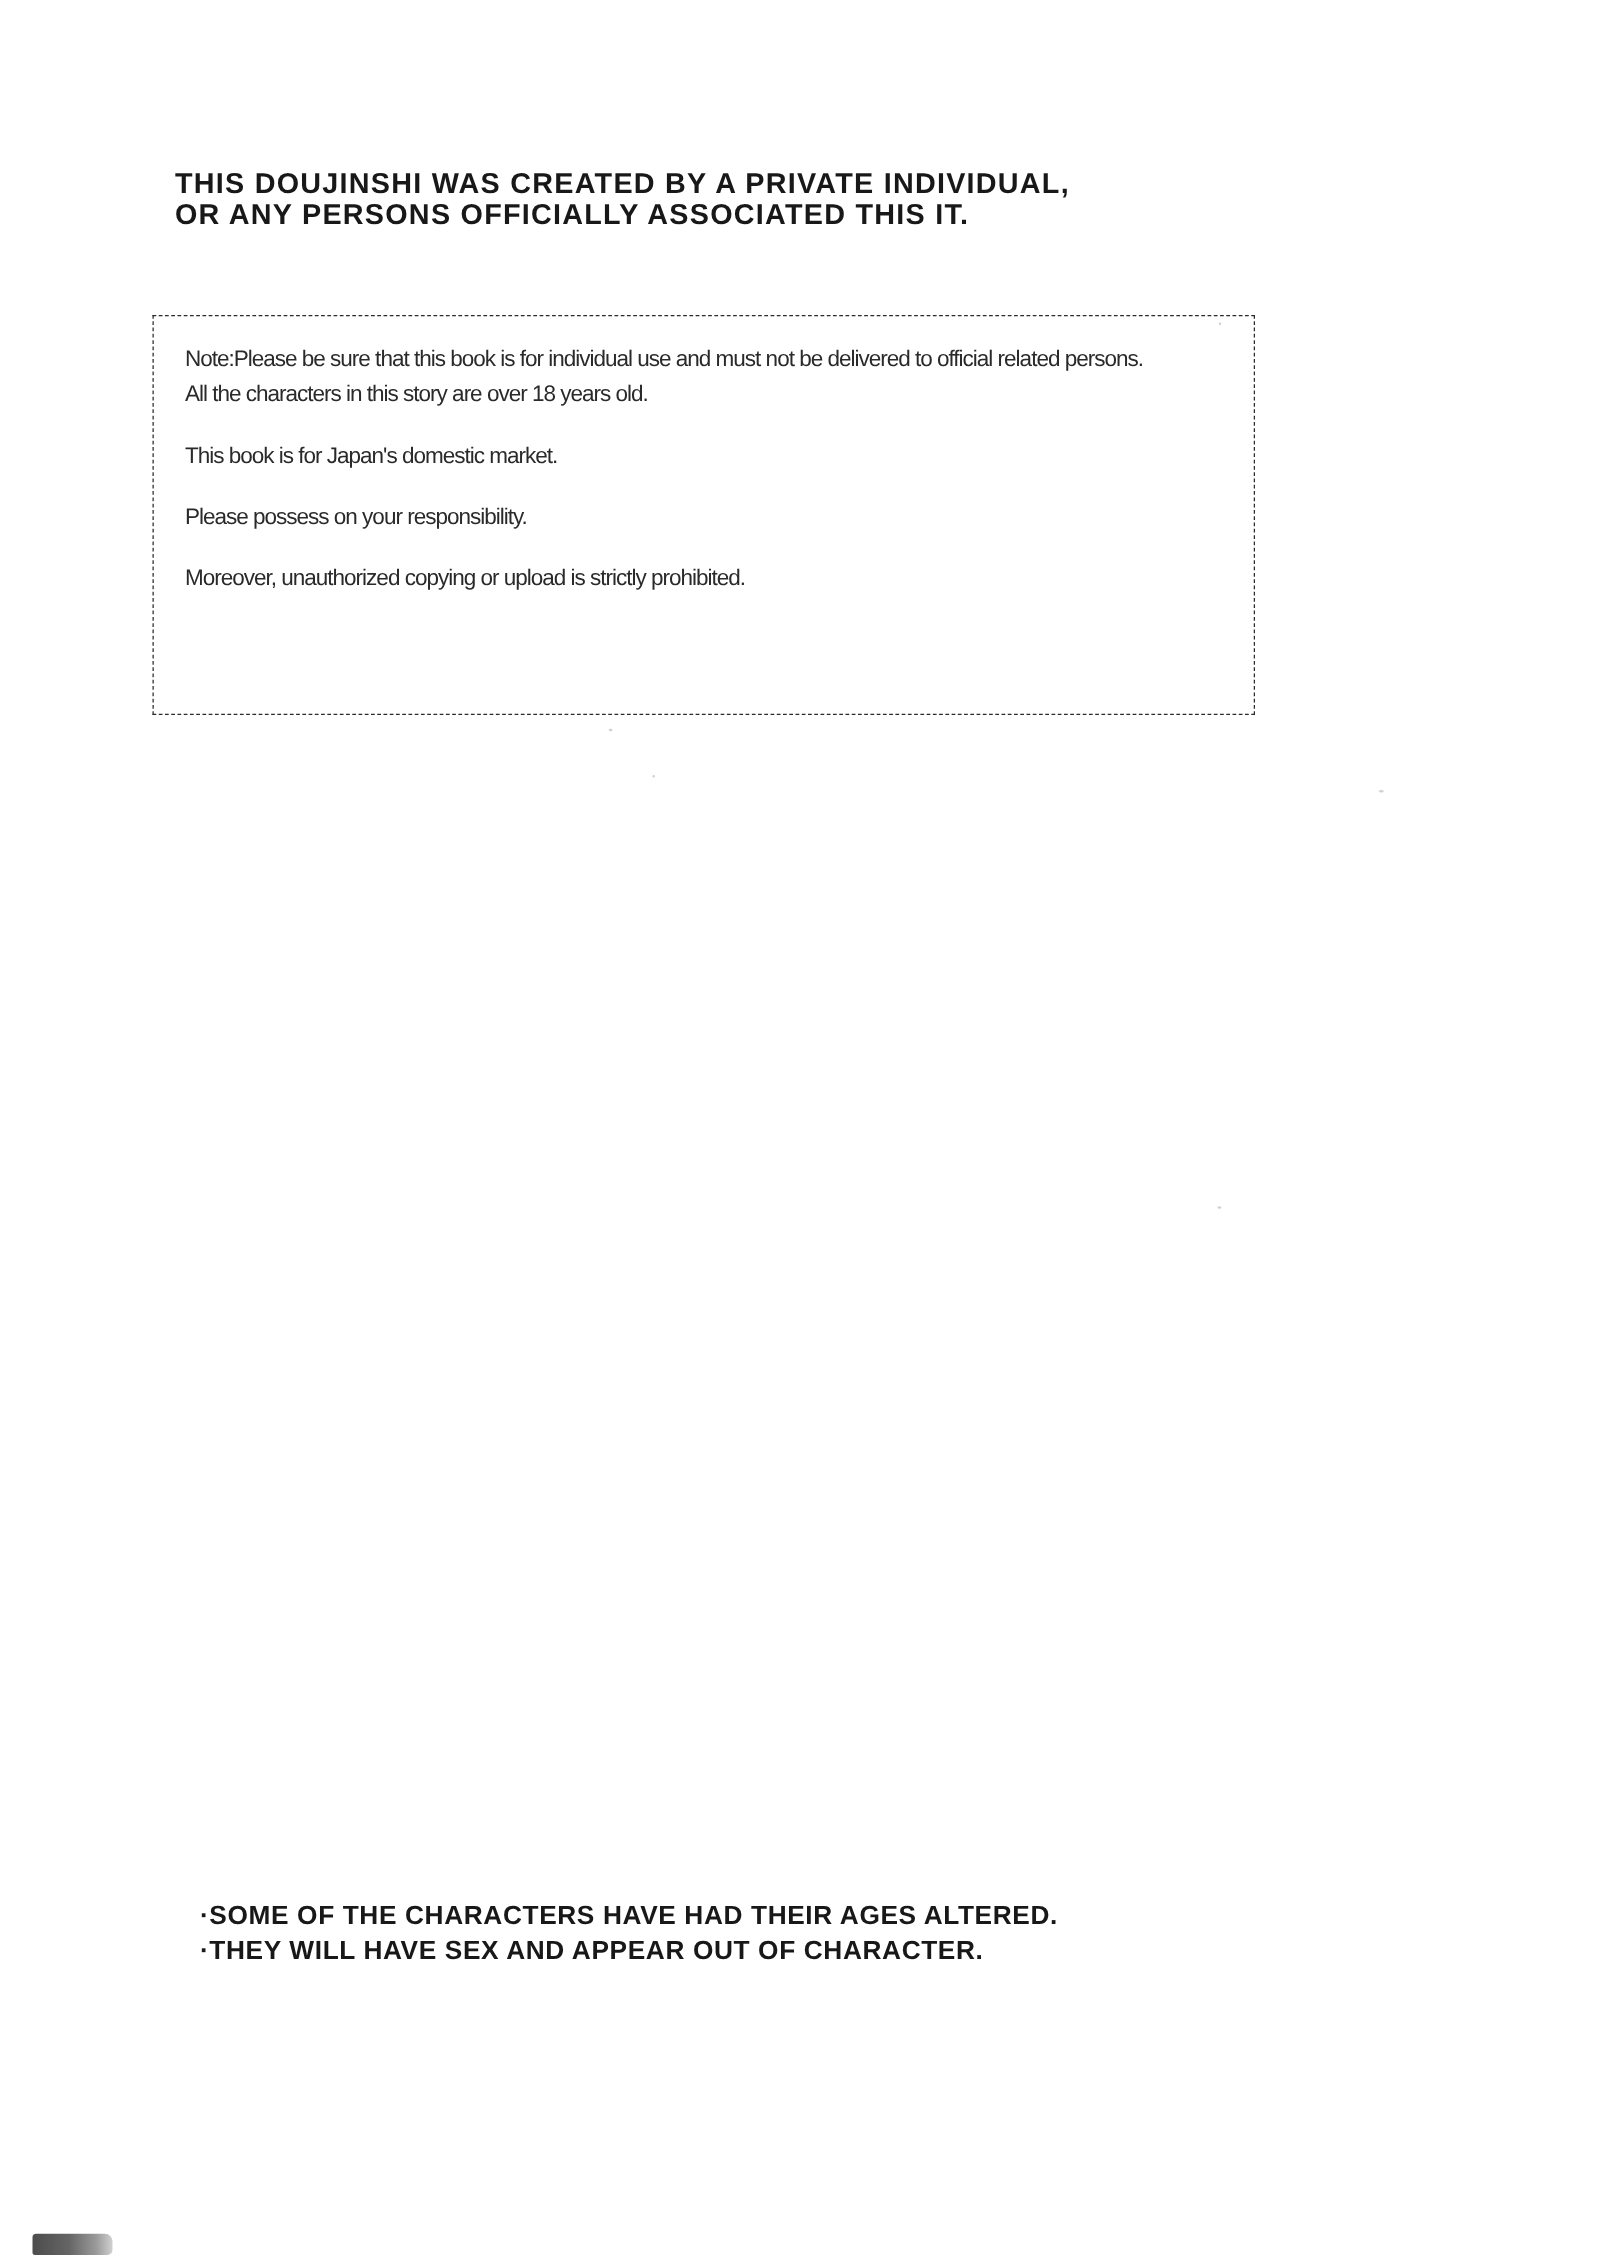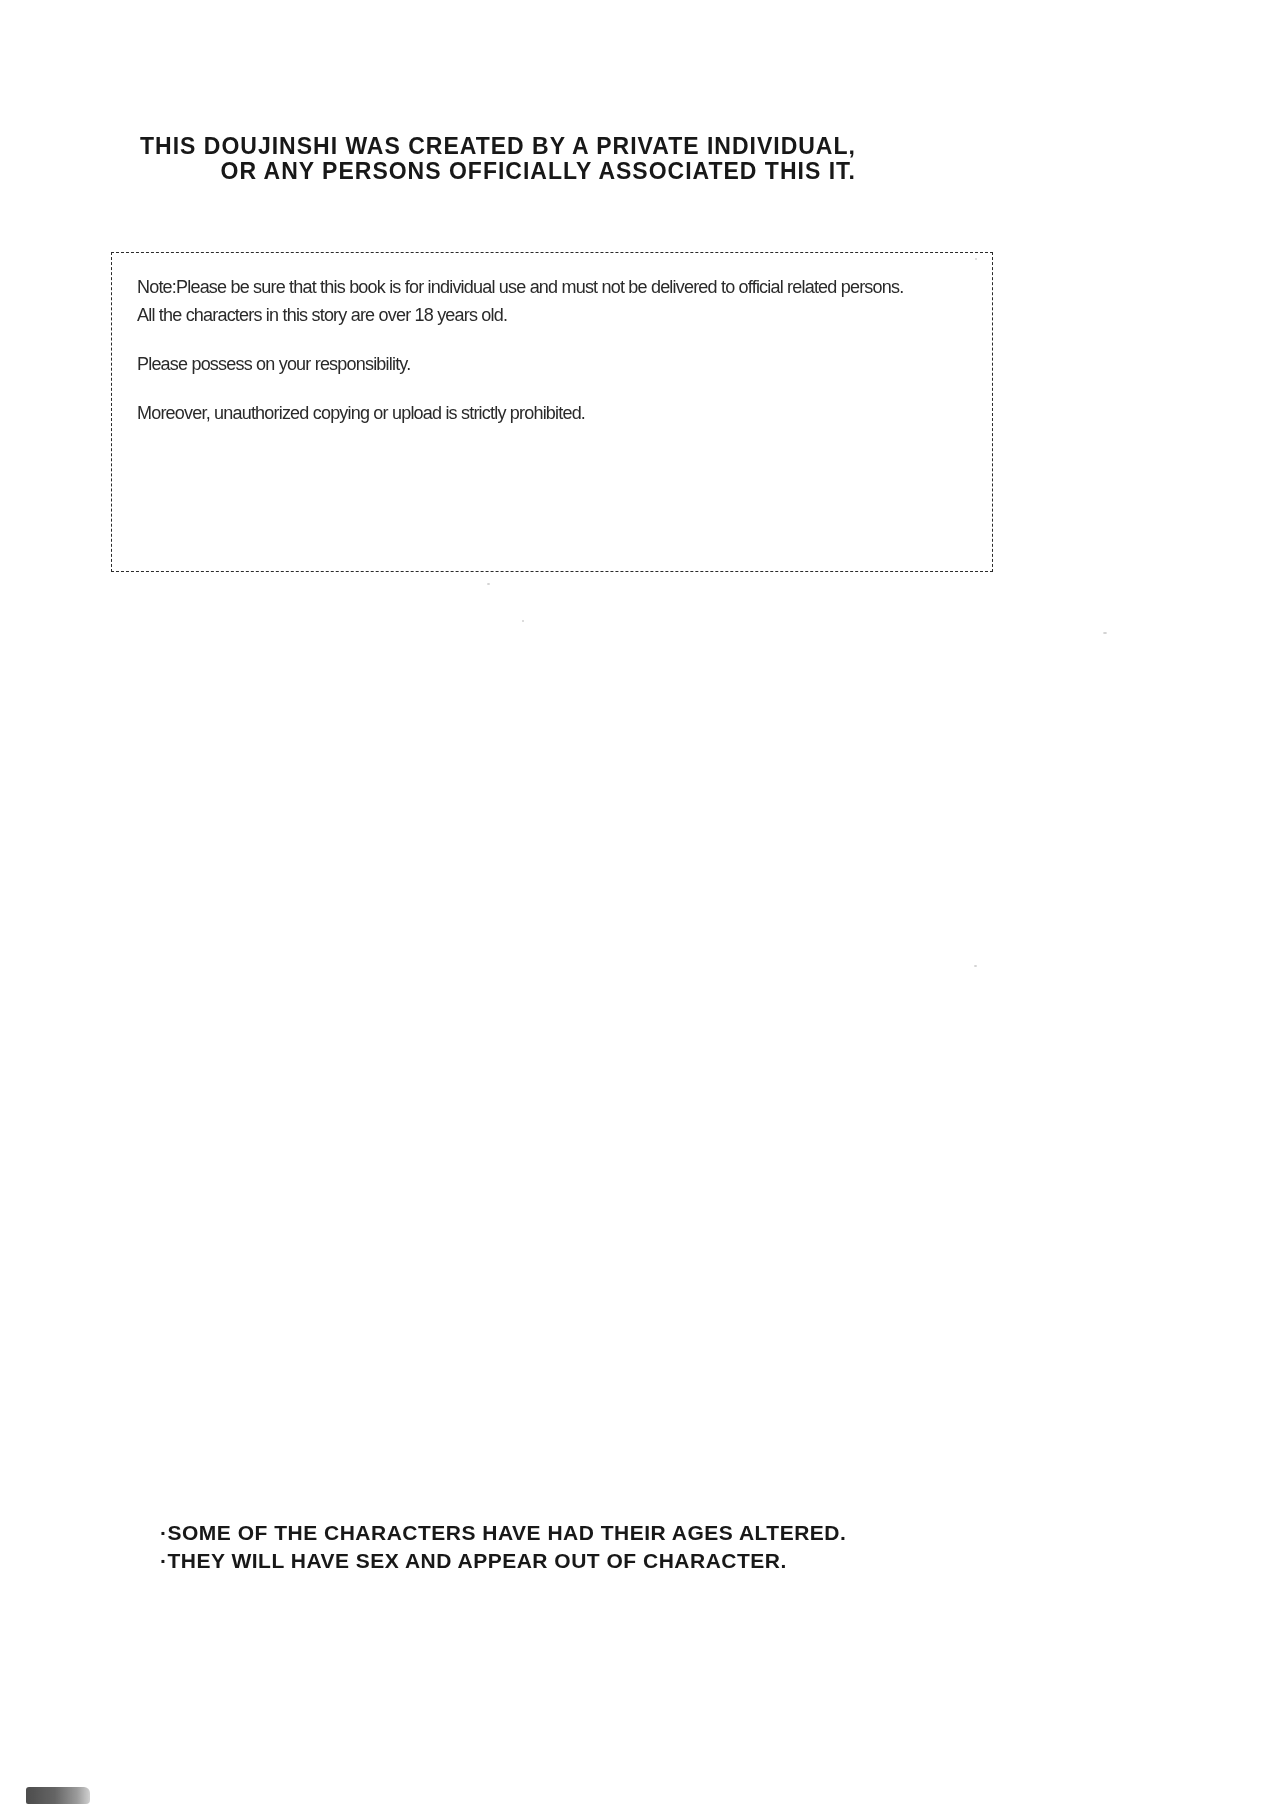--- a/index.html
+++ b/index.html
@@ -19,34 +19,33 @@
     font-family: "Liberation Sans", sans-serif;
     font-weight: 700;
     white-space: nowrap;
   }
   .header-block {
     left: 140px;
     top: 134px;
     font-size: 23px;
     line-height: 25px;
     letter-spacing: 1px;
-    text-align: right;
   }
   .footer-block {
     left: 160px;
     top: 1519px;
     font-size: 21px;
     line-height: 28px;
     letter-spacing: 0.5px;
   }
 
   
   .notice-box {
     position: absolute;
-    left: 111px;
+    left: 122px;
     top: 252px;
     width: 882px;
     height: 320px;
     box-sizing: border-box;
     border: 1px dashed #2b2b2b;
     padding: 20px 25px 16px 25px;
     color: #2a2a2a;
     font-size: 18px;
     line-height: 28px;
     letter-spacing: -0.8px;
@@ -86,20 +85,23 @@
   <div>THIS DOUJINSHI WAS CREATED BY A PRIVATE INDIVIDUAL,</div>
   <div>OR ANY PERSONS OFFICIALLY ASSOCIATED THIS IT.</div>
 </div>
 
 <div class="notice-box">
   <p class="notice-para">
     <span class="notice-line">Note:Please be sure that this book is for individual use and must not be delivered to official related persons.</span>
     <span class="notice-line">All the characters in this story are over 18 years old.</span>
   </p>
   <p class="notice-para">
+    <span class="notice-line">This book is for Japan's domestic market.</span>
+  </p>
+  <p class="notice-para">
     <span class="notice-line">Please possess on your responsibility.</span>
   </p>
   <p class="notice-para">
     <span class="notice-line">Moreover, unauthorized copying or upload is strictly prohibited.</span>
   </p>
 </div>
 
 <div class="comic-text footer-block">
   <div>·SOME OF THE CHARACTERS HAVE HAD THEIR AGES ALTERED.</div>
   <div>·THEY WILL HAVE SEX AND APPEAR OUT OF CHARACTER.</div>

